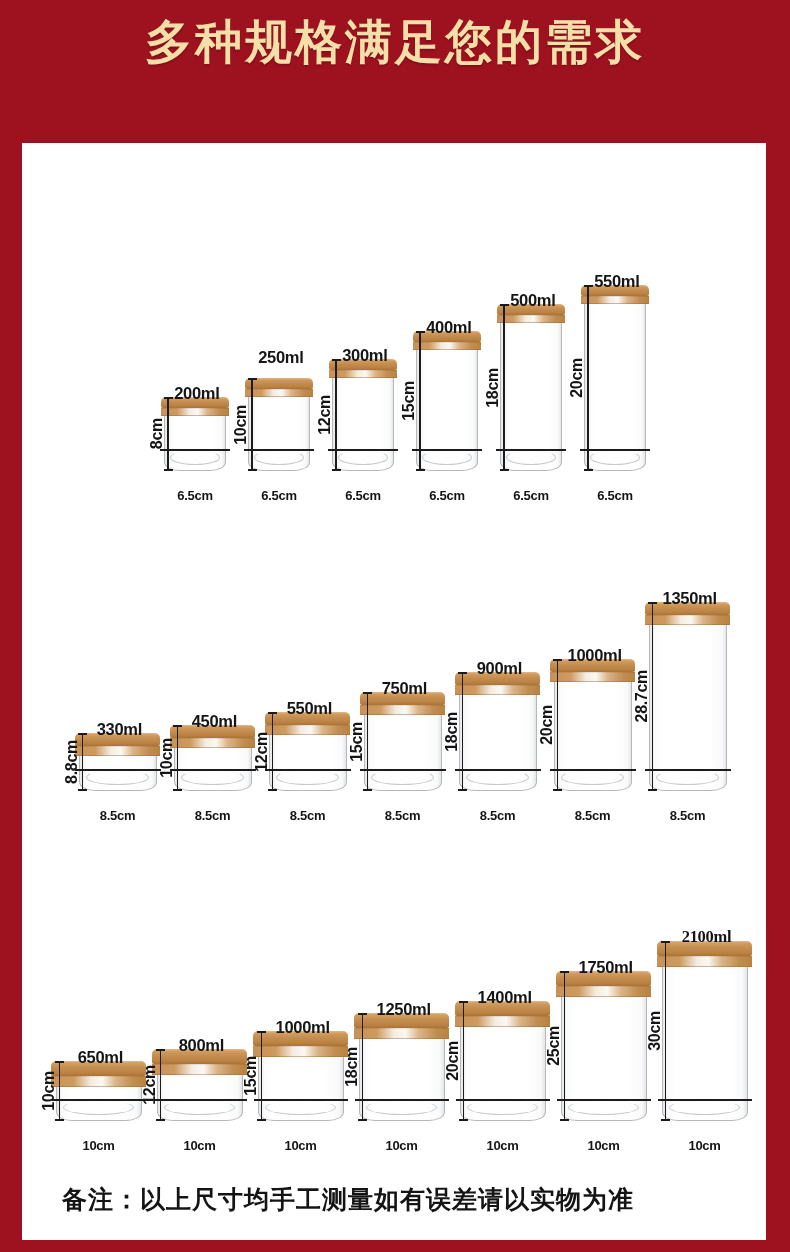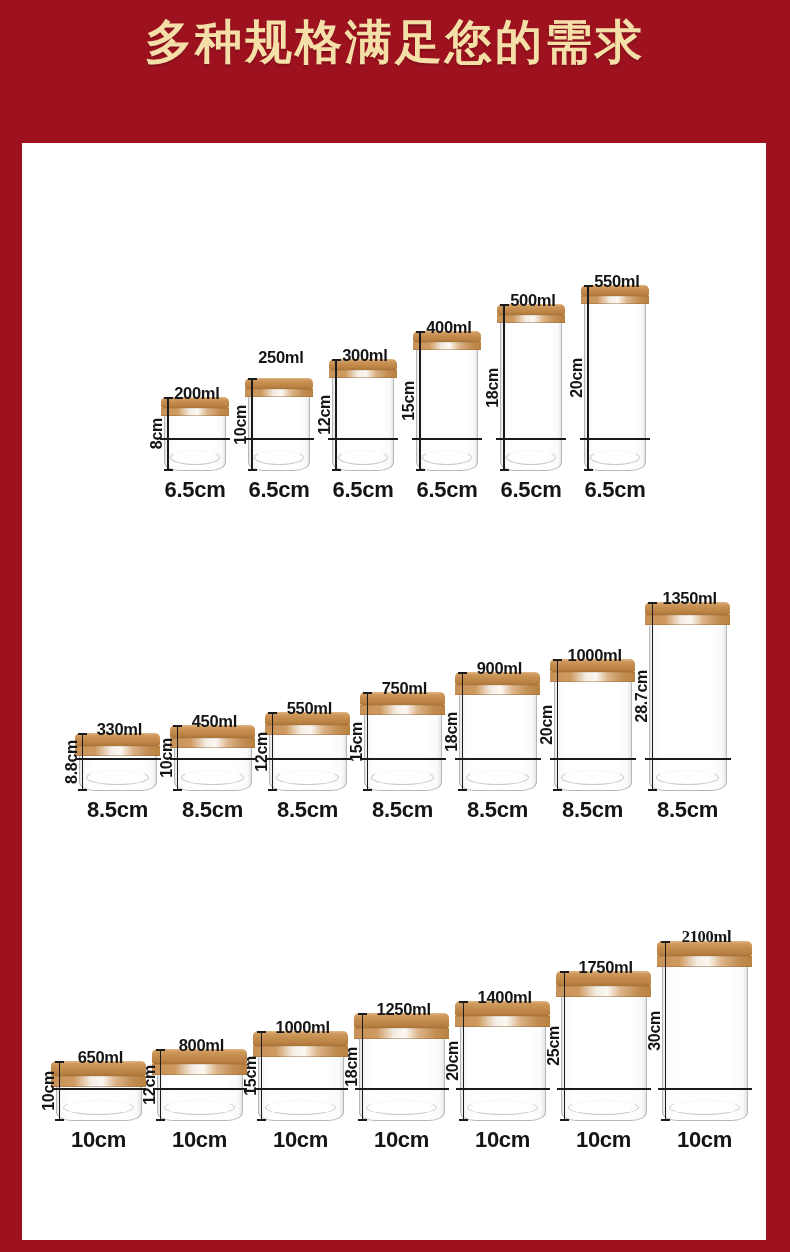--- a/index.html
+++ b/index.html
@@ -168,21 +168,21 @@
     display:flex;
     flex-direction:column;
     align-items:center;
   }
   .w-dim .w-line{
     height:1.8px;
     background:#1b1b1b;
     margin-bottom:4px;
   }
   .w-dim .w-text{
-    font-size:22px;
+    font-size:13px;
     font-weight:bold;
     color:#151515;
     white-space:nowrap;
     letter-spacing:-0.3px;
     margin-top:33px;
   }
 
   
   .footer-note{
     position:absolute;
@@ -523,13 +523,14 @@
           <div class="h-text">30cm</div>
           <div class="h-line"></div>
         </div>
         <div class="w-dim">
           <div class="w-line" style="width: 94px;"></div>
           <div class="w-text">10cm</div>
         </div>
       </div>
     </div>
 
+  <div class="footer-note">备注：以上尺寸均手工测量如有误差请以实物为准</div>
 </div>
 
 </body></html>

